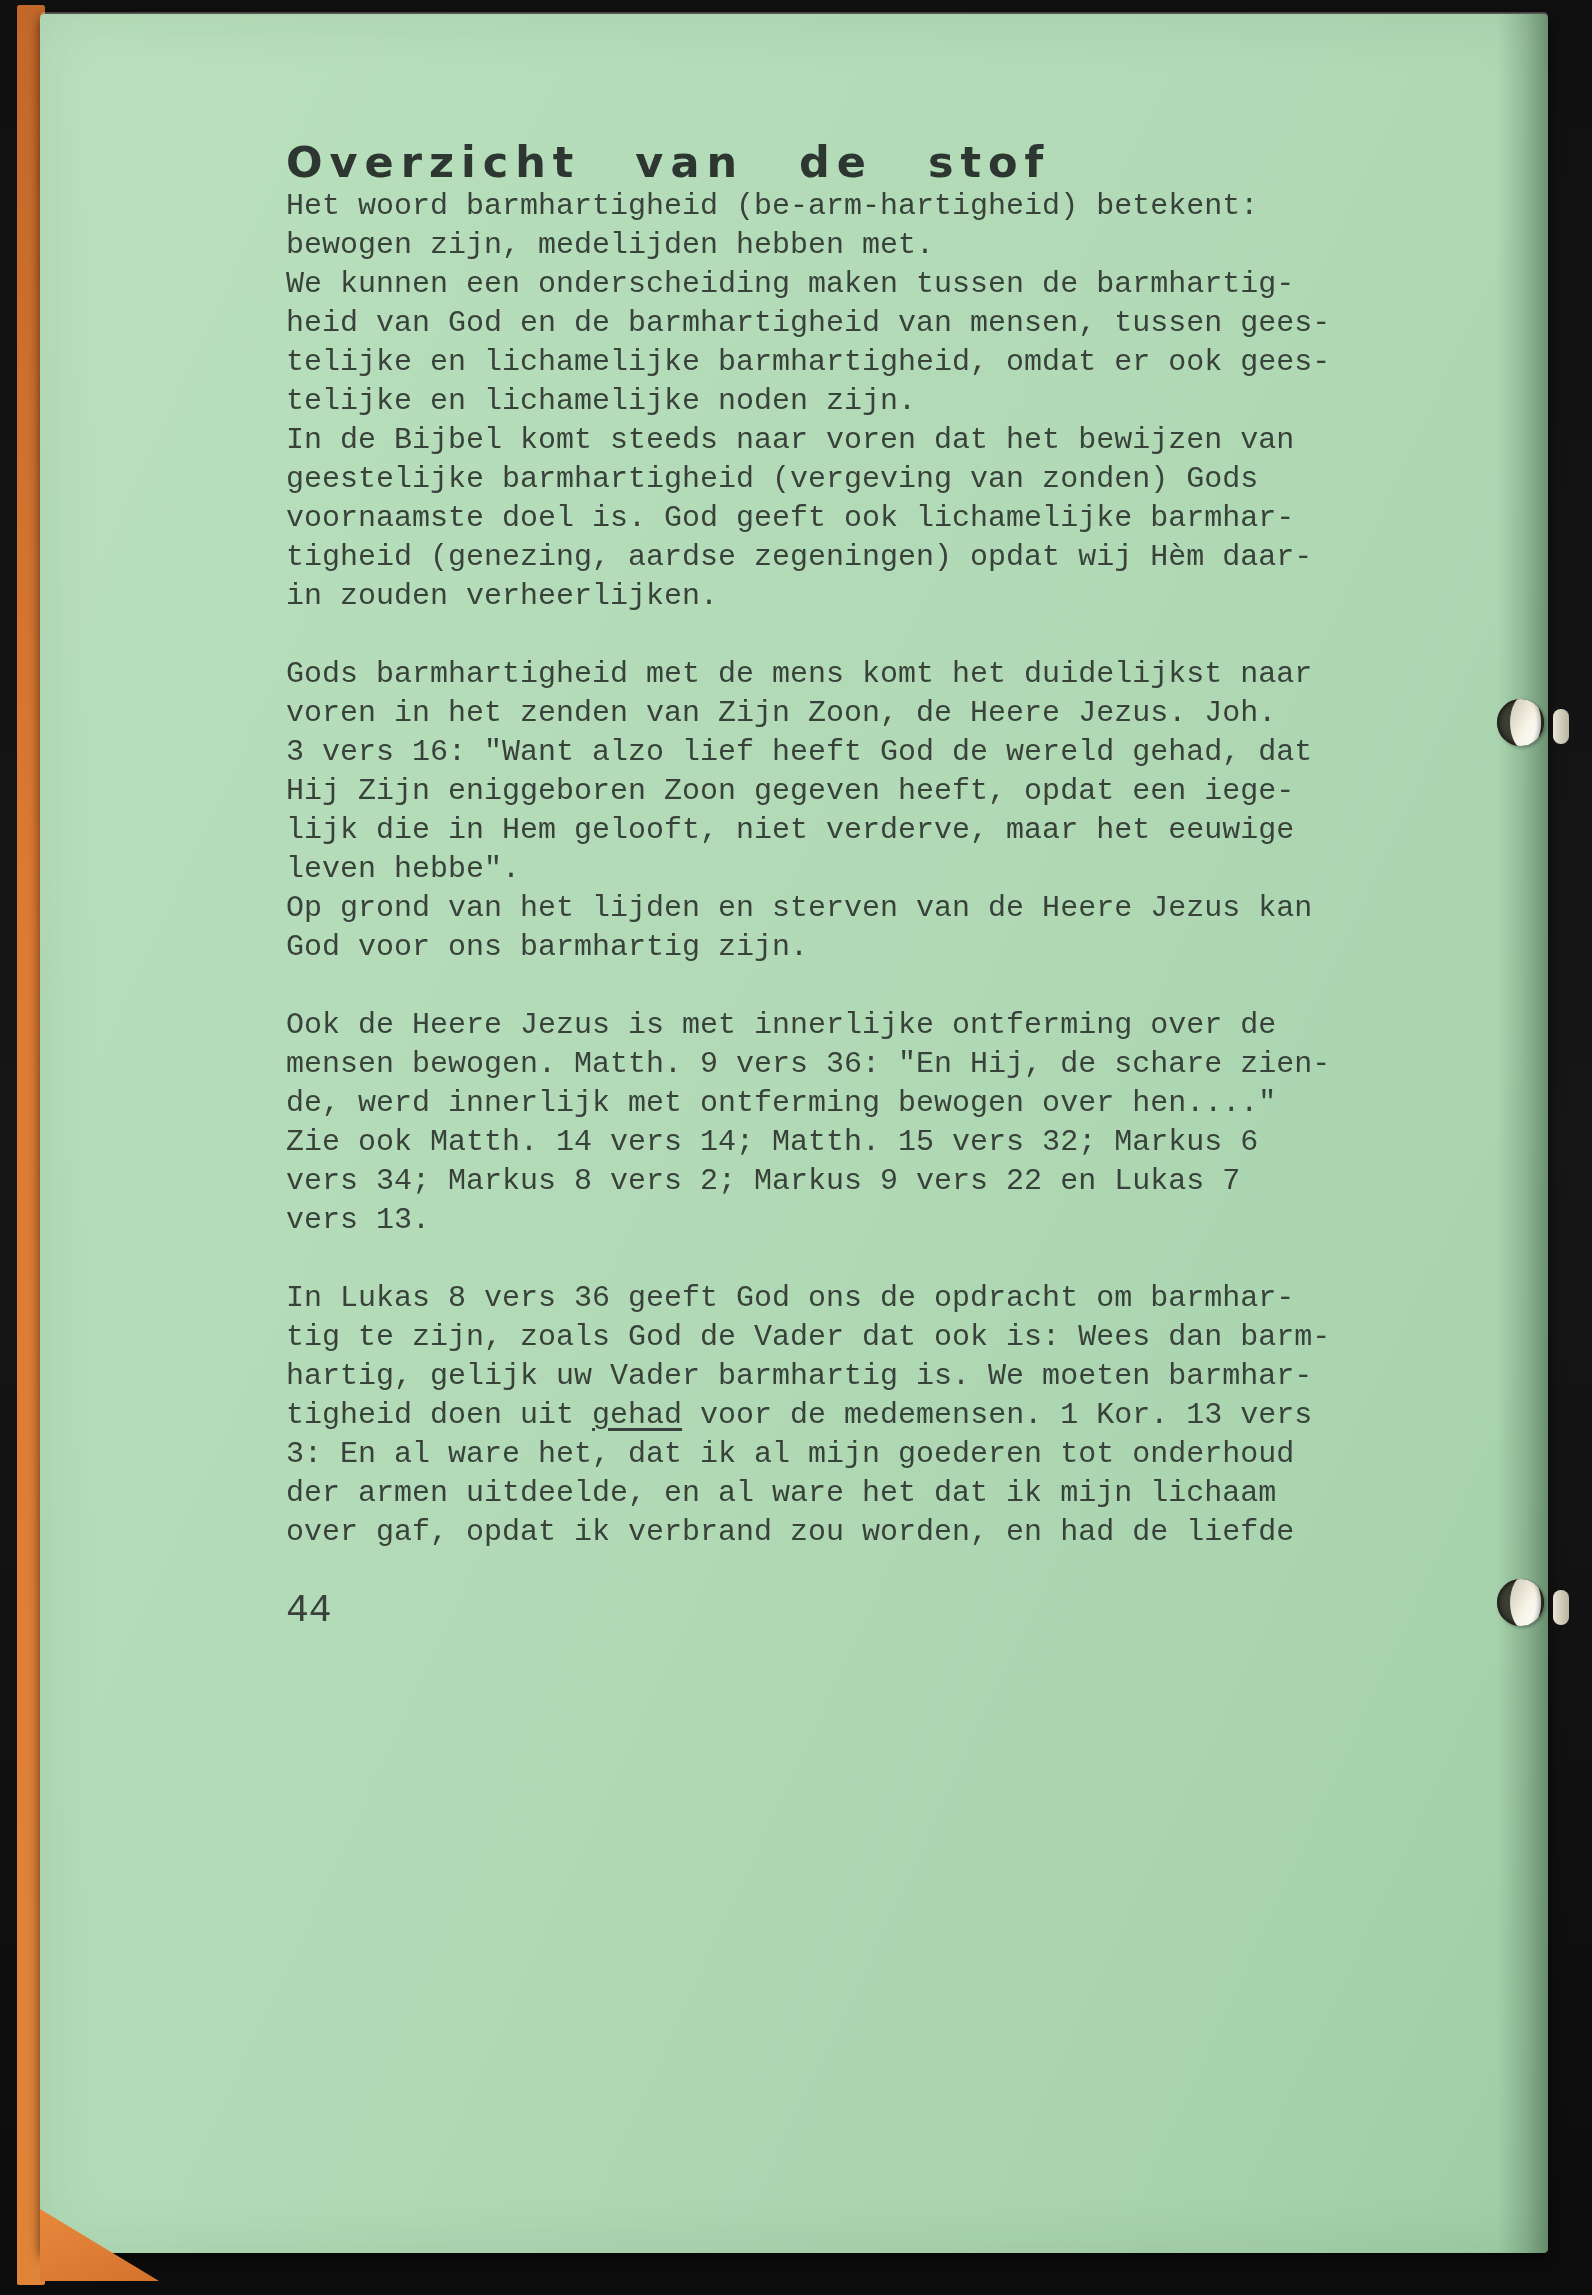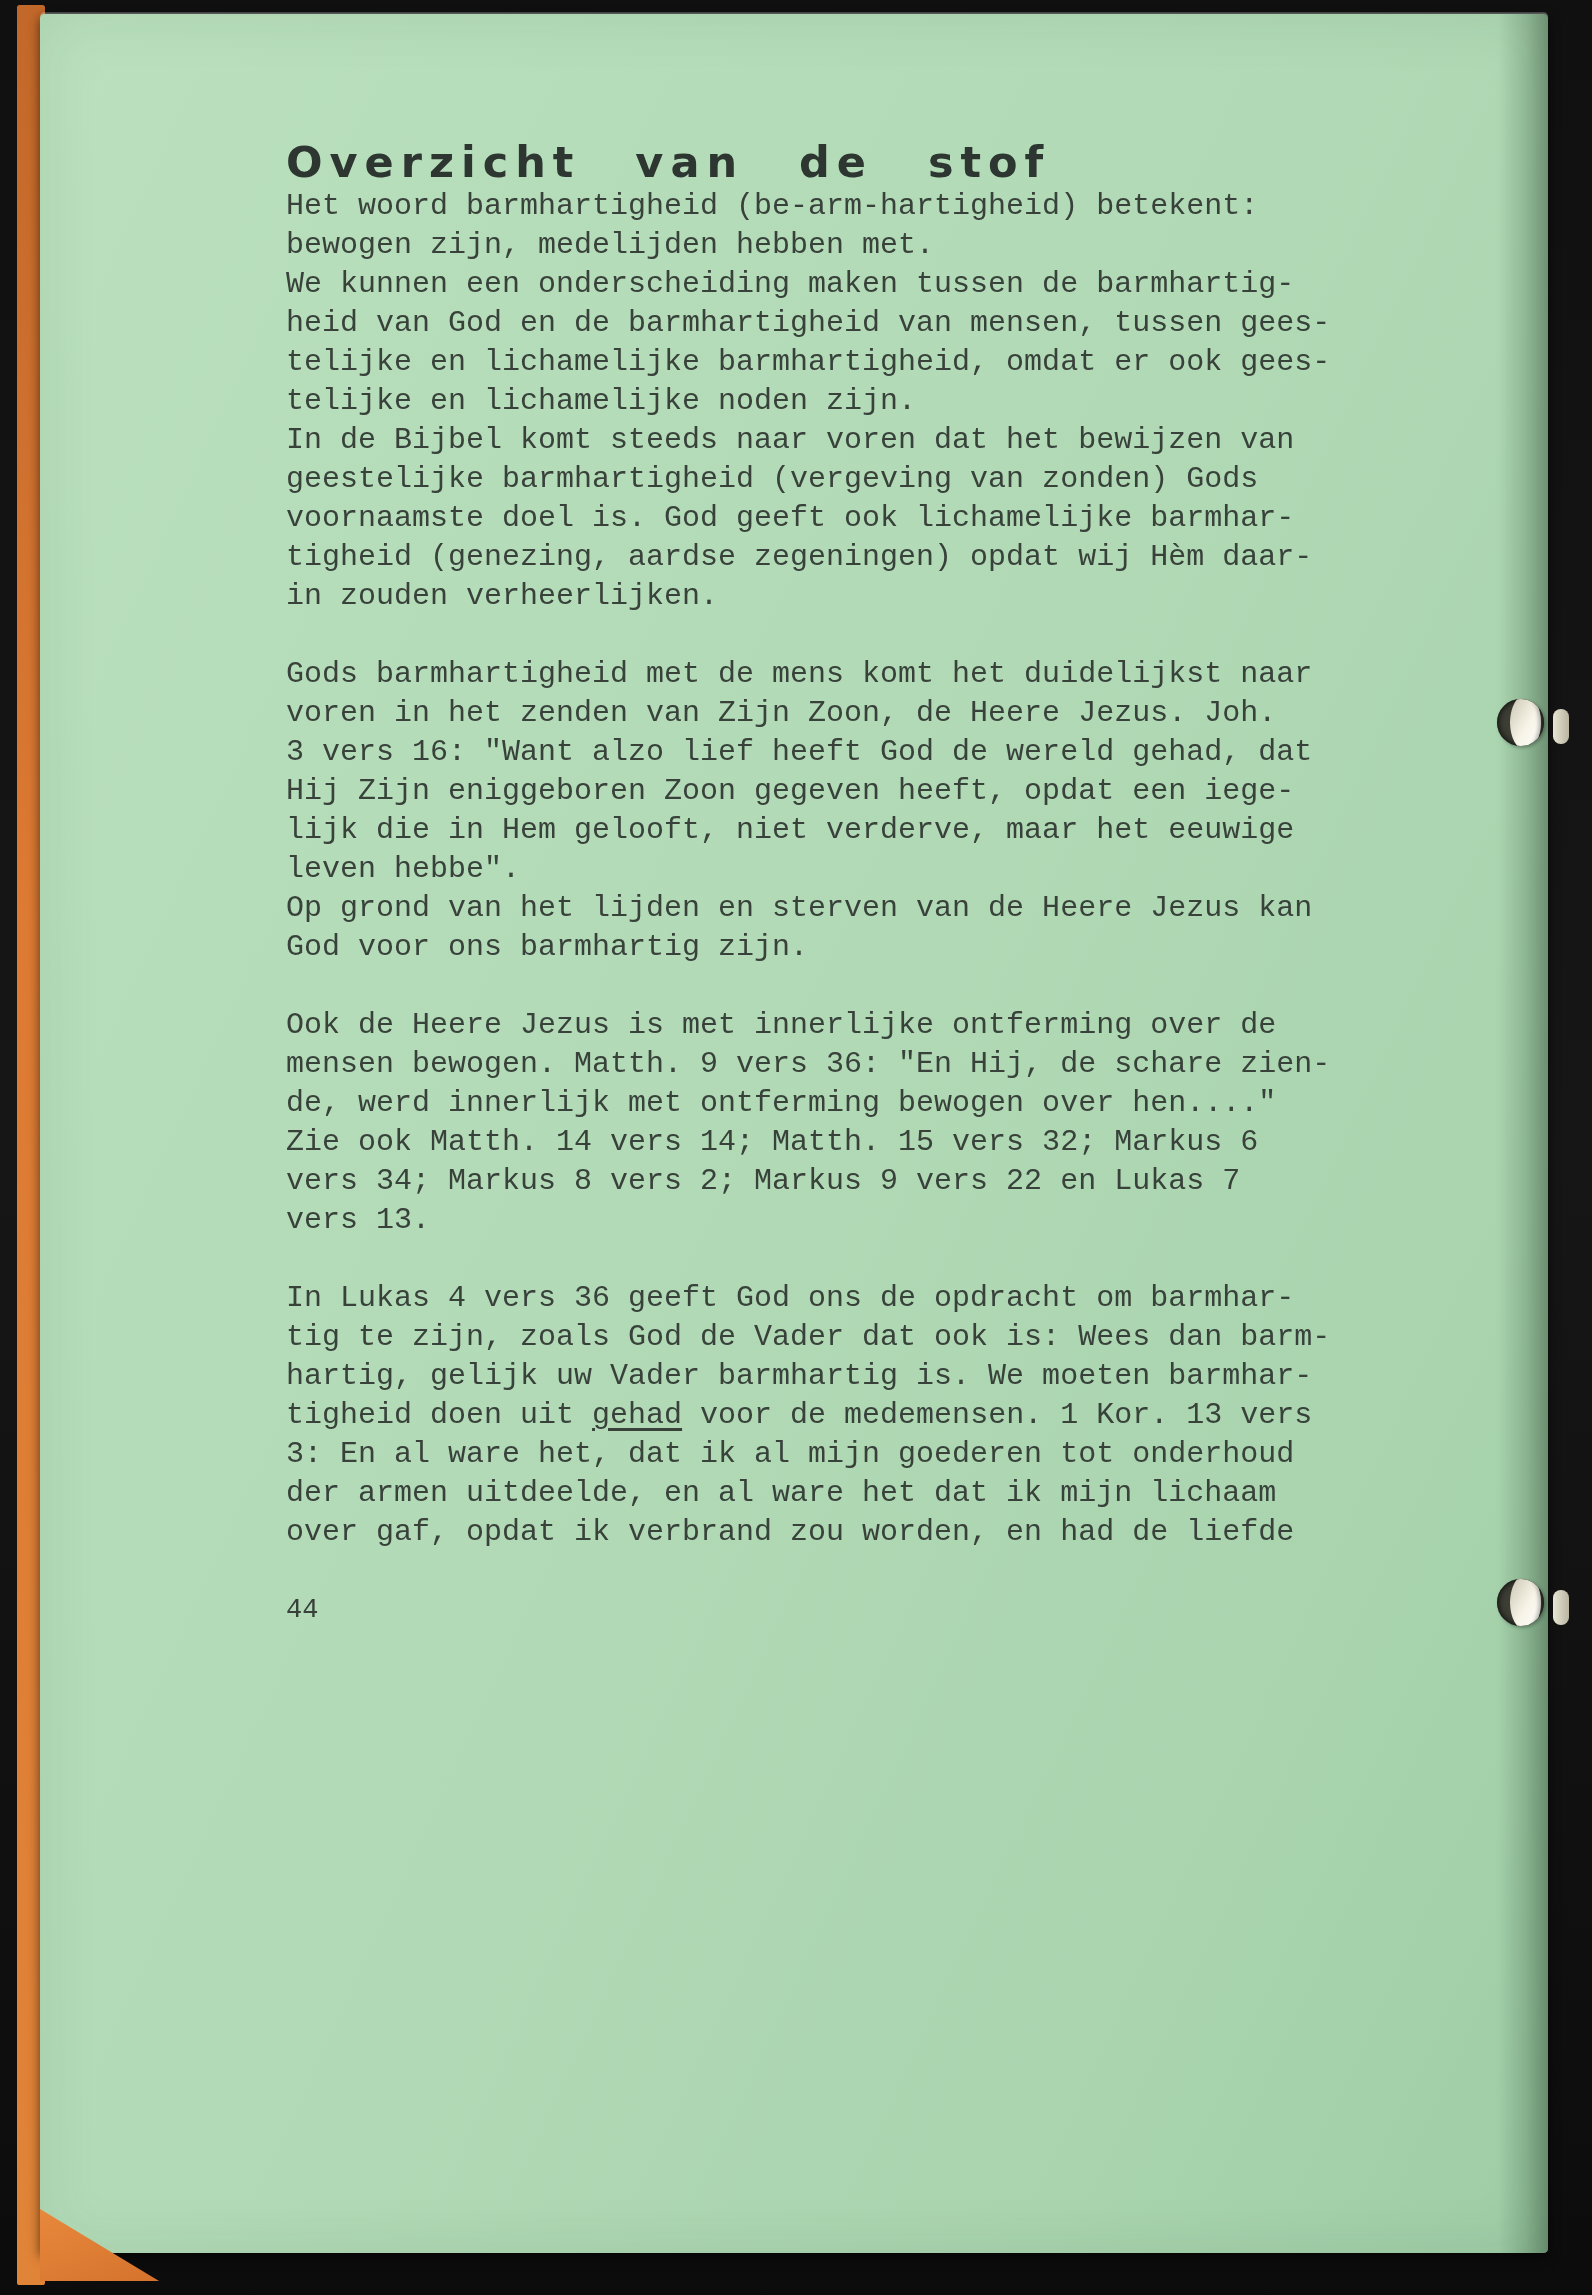--- a/index.html
+++ b/index.html
@@ -77,21 +77,21 @@
     margin: 0 0 39px 0;
   }
   .underline {
     text-decoration: underline;
     text-decoration-thickness: 2.6px;
     text-underline-offset: 5.2px;
   }
   .pagenum {
     margin-top: 17.3px;
     font-family: "Liberation Mono", "DejaVu Sans Mono", monospace;
-    font-size: 27px;
+    font-size: 38px;
     line-height: 39px;
     color: #38423b;
   }
   
   .hole {
     position: absolute;
     width: 47px; height: 47px;
     border-radius: 50%;
     background: #3c3e34;
     box-shadow: inset 0 0 7.8px #000, 1.7px 1.7px 3.5px rgba(0,0,0,0.30);
@@ -153,21 +153,21 @@
 lijk die in Hem gelooft, niet verderve, maar het eeuwige
 leven hebbe".
 Op grond van het lijden en sterven van de Heere Jezus kan
 God voor ons barmhartig zijn.</div>
       <div class="para">Ook de Heere Jezus is met innerlijke ontferming over de
 mensen bewogen. Matth. 9 vers 36: "En Hij, de schare zien-
 de, werd innerlijk met ontferming bewogen over hen...."
 Zie ook Matth. 14 vers 14; Matth. 15 vers 32; Markus 6
 vers 34; Markus 8 vers 2; Markus 9 vers 22 en Lukas 7
 vers 13.</div>
-      <div class="para"><span>In Lukas 4 vers 36 geeft God ons de opdracht om barmhar-
+      <div class="para"><span>In Lukas 8 vers 36 geeft God ons de opdracht om barmhar-
 tig te zijn, zoals God de Vader dat ook is: Wees dan barm-
 hartig, gelijk uw Vader barmhartig is. We moeten barmhar-
 tigheid doen uit </span><span class="underline">gehad</span><span> voor de medemensen. 1 Kor. 13 vers
 3: En al ware het, dat ik al mijn goederen tot onderhoud
 der armen uitdeelde, en al ware het dat ik mijn lichaam
 over gaf, opdat ik verbrand zou worden, en had de liefde</span></div>
       <div class="pagenum">44</div>
     </div>
 
     <div class="hole hole-1">

